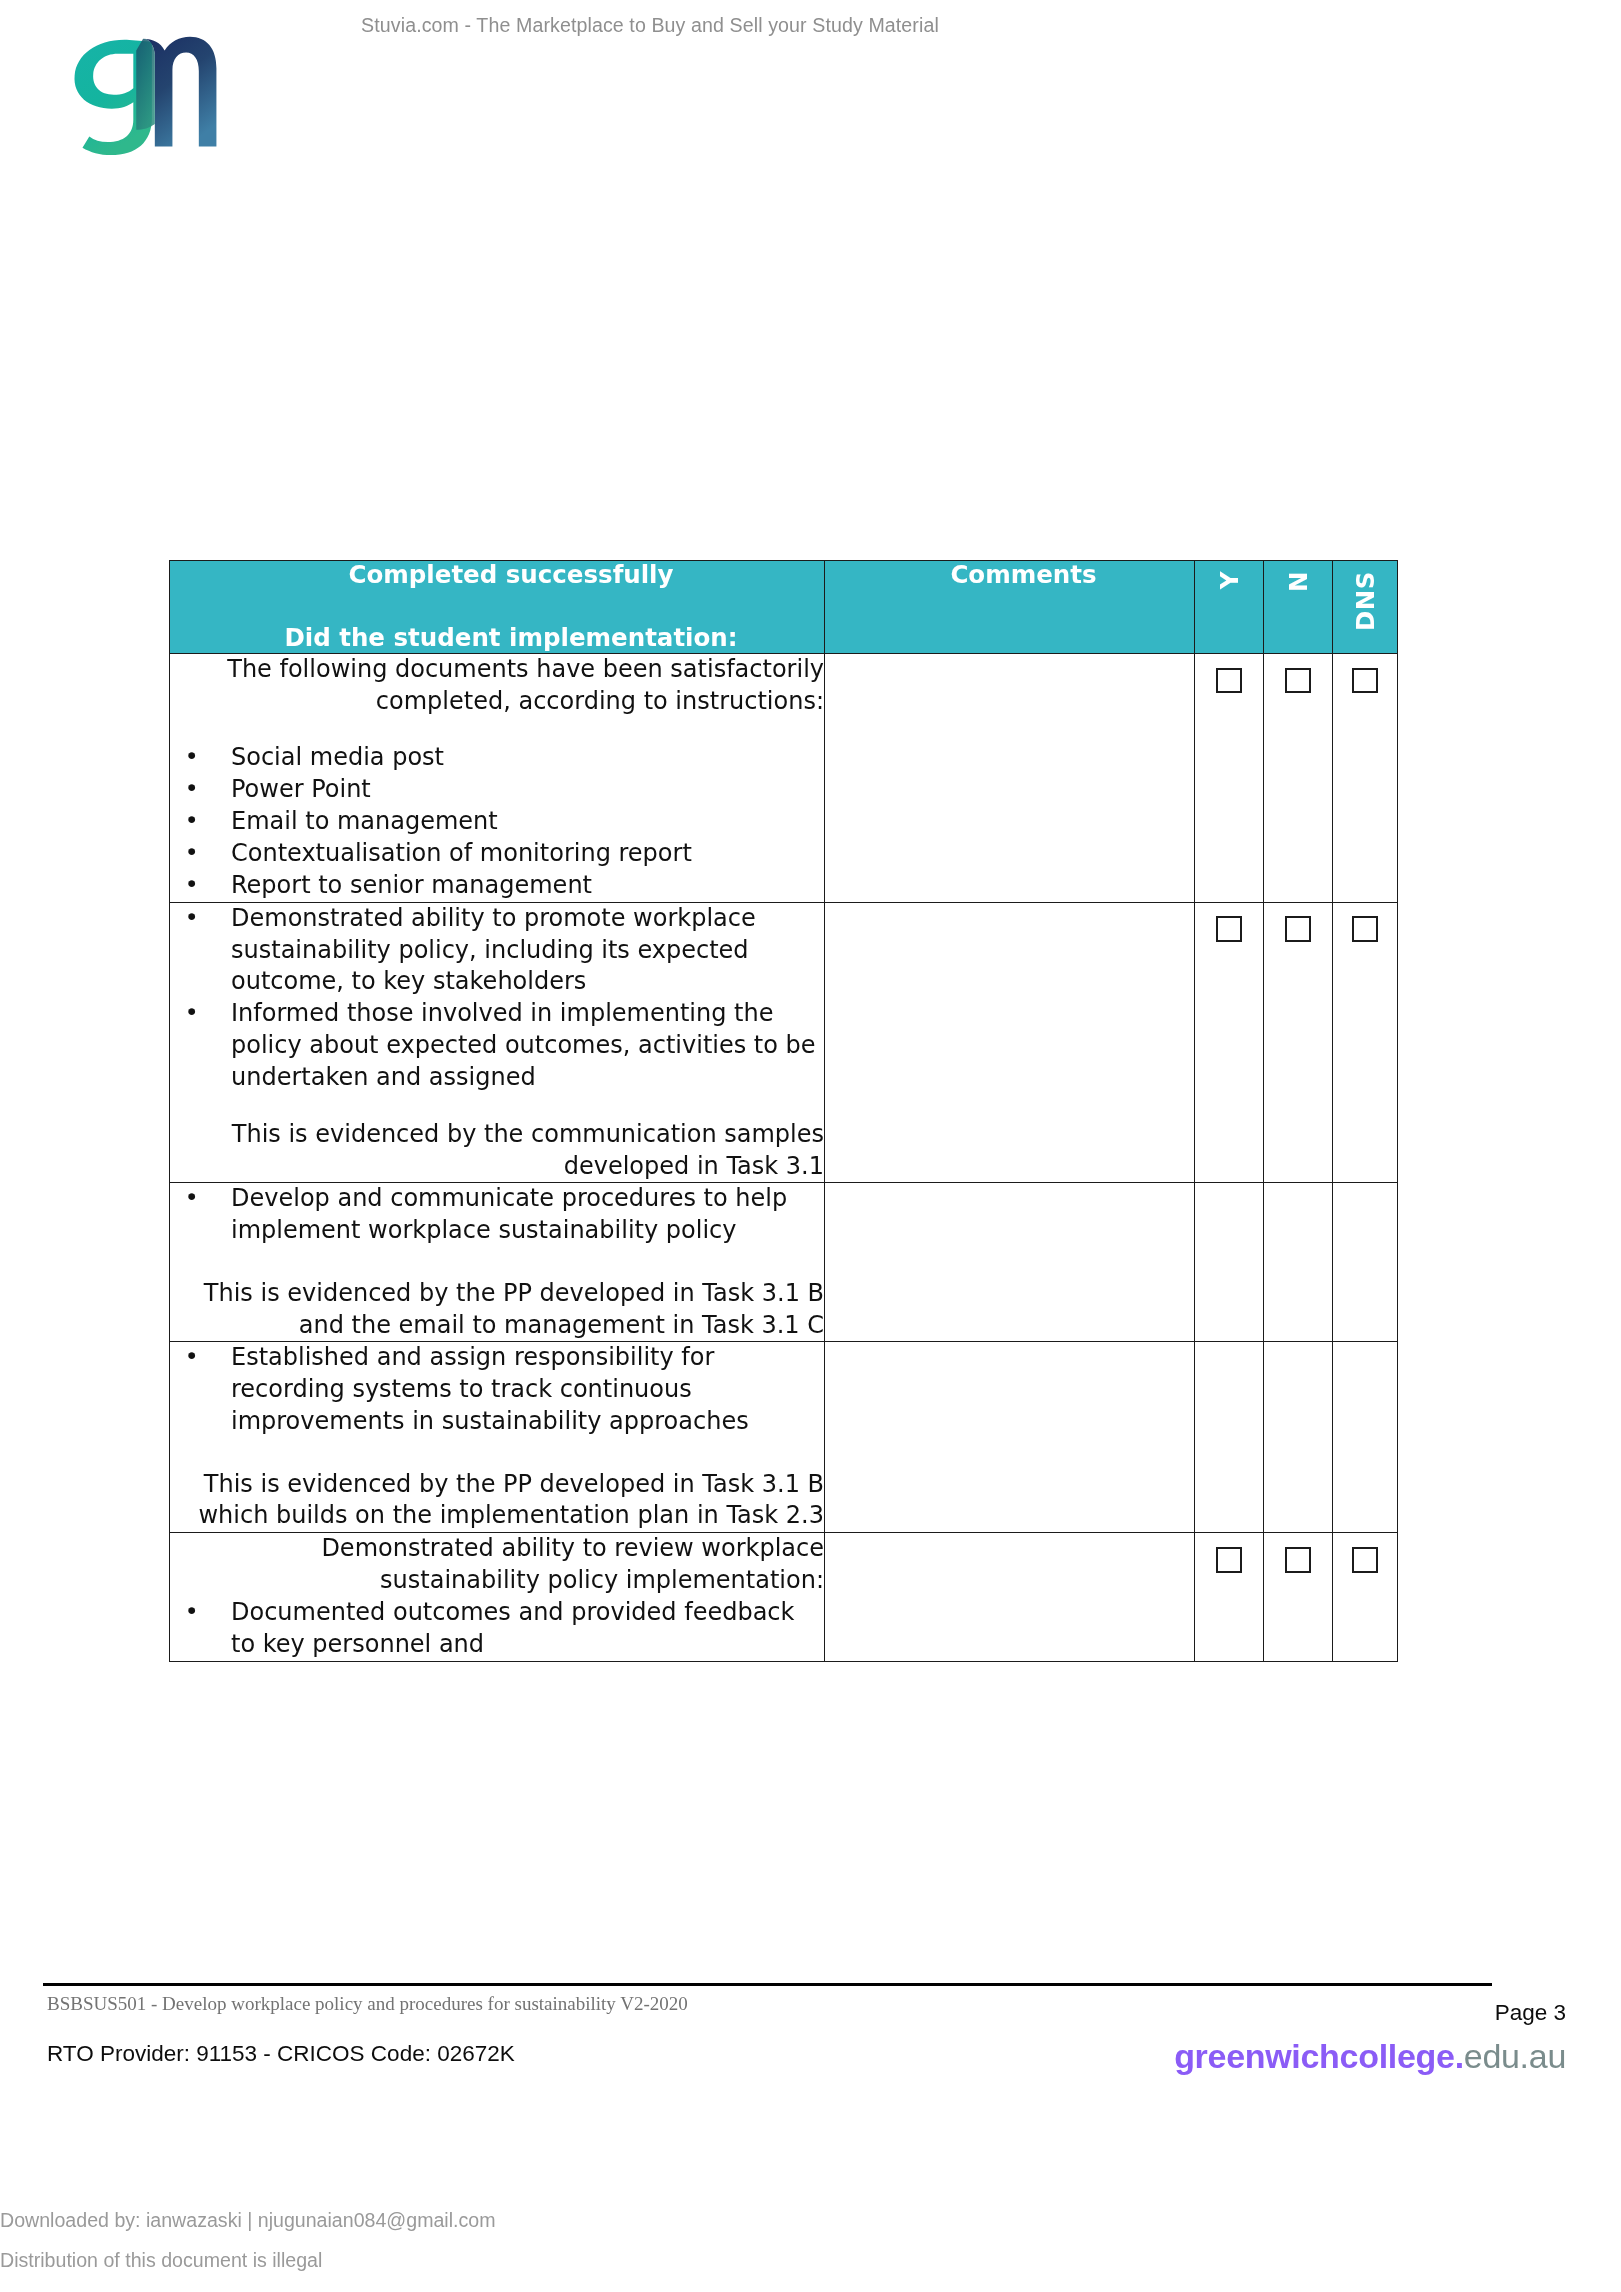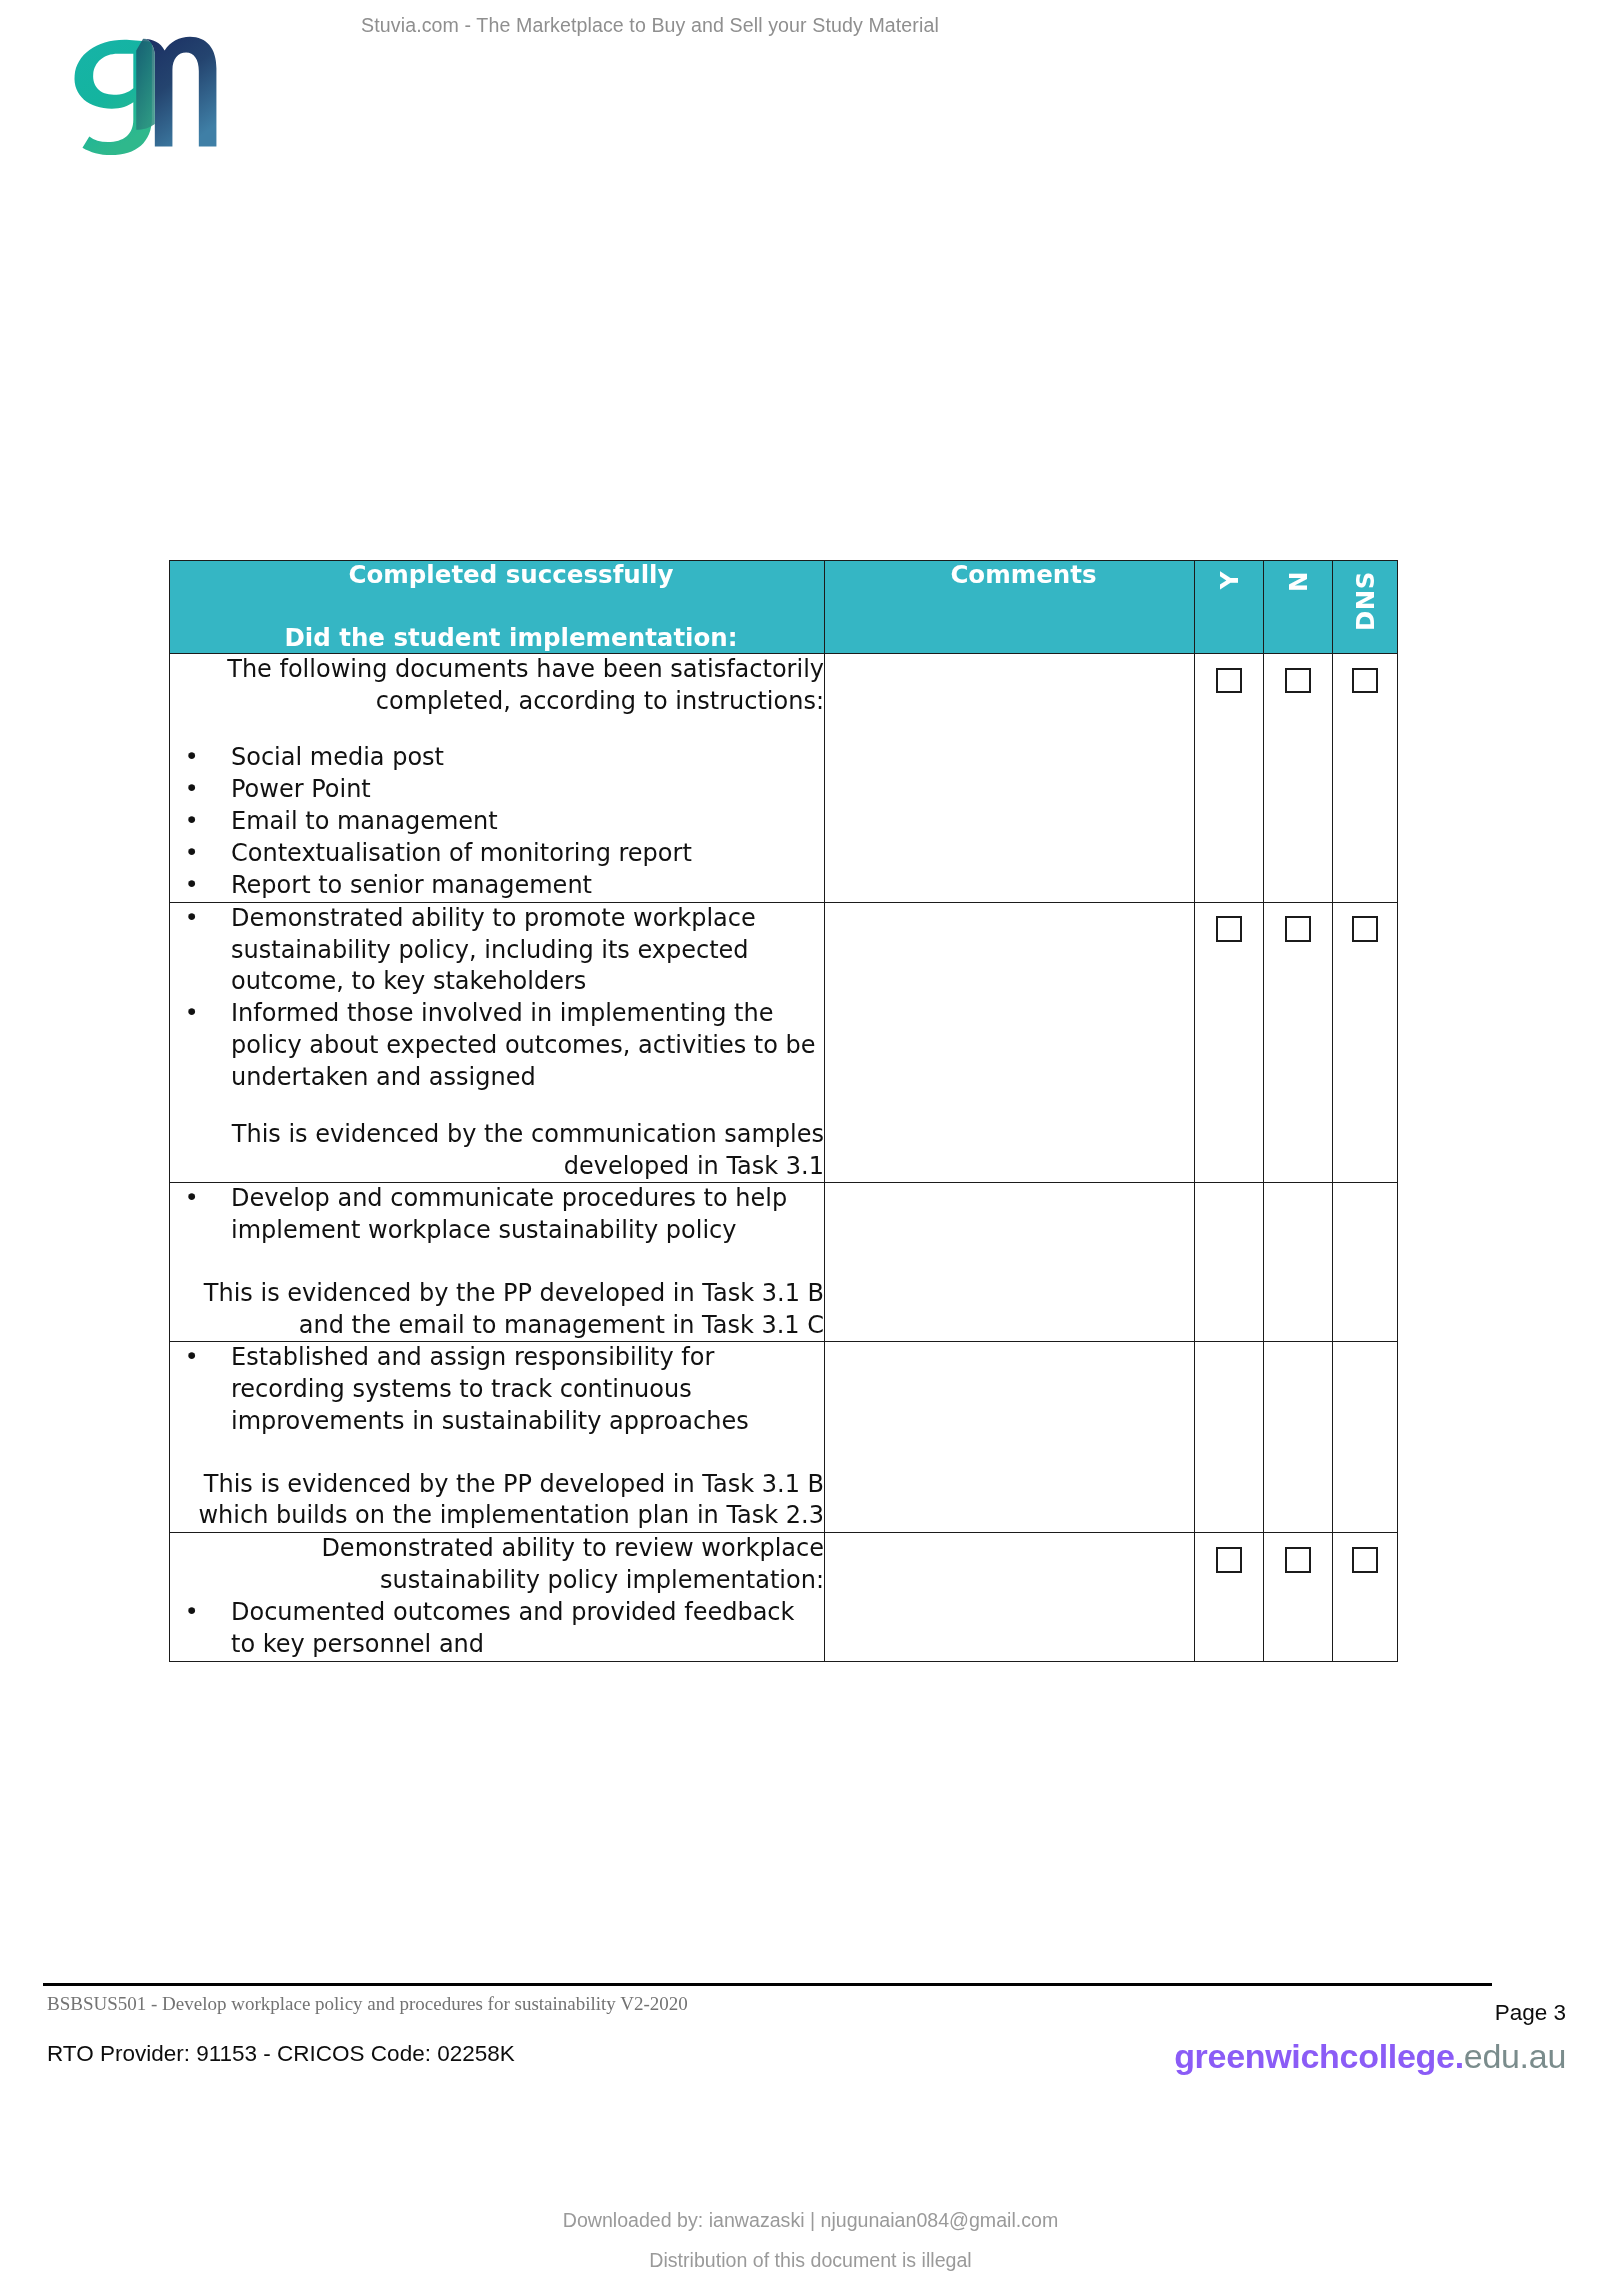--- a/index.html
+++ b/index.html
@@ -220,21 +220,20 @@
   .url-light {
     font-weight: normal;
     color: #7a8c8c;
   }
 
   
   .wm {
     position: absolute;
     left: 0;
     width: 1621px;
-    text-align: center;
     font-family: "Liberation Sans", sans-serif;
     font-size: 19.6px;
     color: #9a9a9a;
   }
   .wm1 { top: 2209px; }
   .wm2 { top: 2249px; }
 </style>
 </head>
 <body>
 
@@ -385,18 +384,18 @@
       <td class="chk-cell"><span class="chkbox"></span></td>
       <td class="chk-cell"><span class="chkbox"></span></td>
     </tr>
 
   </tbody>
 </table>
 
 <div class="footer-rule"></div>
 <div class="footer-line1">BSBSUS501 - Develop workplace policy and procedures for sustainability V2-2020</div>
 <div class="footer-page">Page 3</div>
-<div class="footer-line2">RTO Provider: 91153  - CRICOS  Code: 02258K</div>
+<div class="footer-line2">RTO Provider: 91153  - CRICOS  Code: 02672K</div>
 <div class="footer-url"><span class="url-bold">greenwichcollege.</span><span class="url-light">edu.au</span></div>
 
 <div class="wm wm1">Downloaded by: ianwazaski | njugunaian084@gmail.com</div>
 <div class="wm wm2">Distribution of this document is illegal</div>
 
 
 </body></html>

